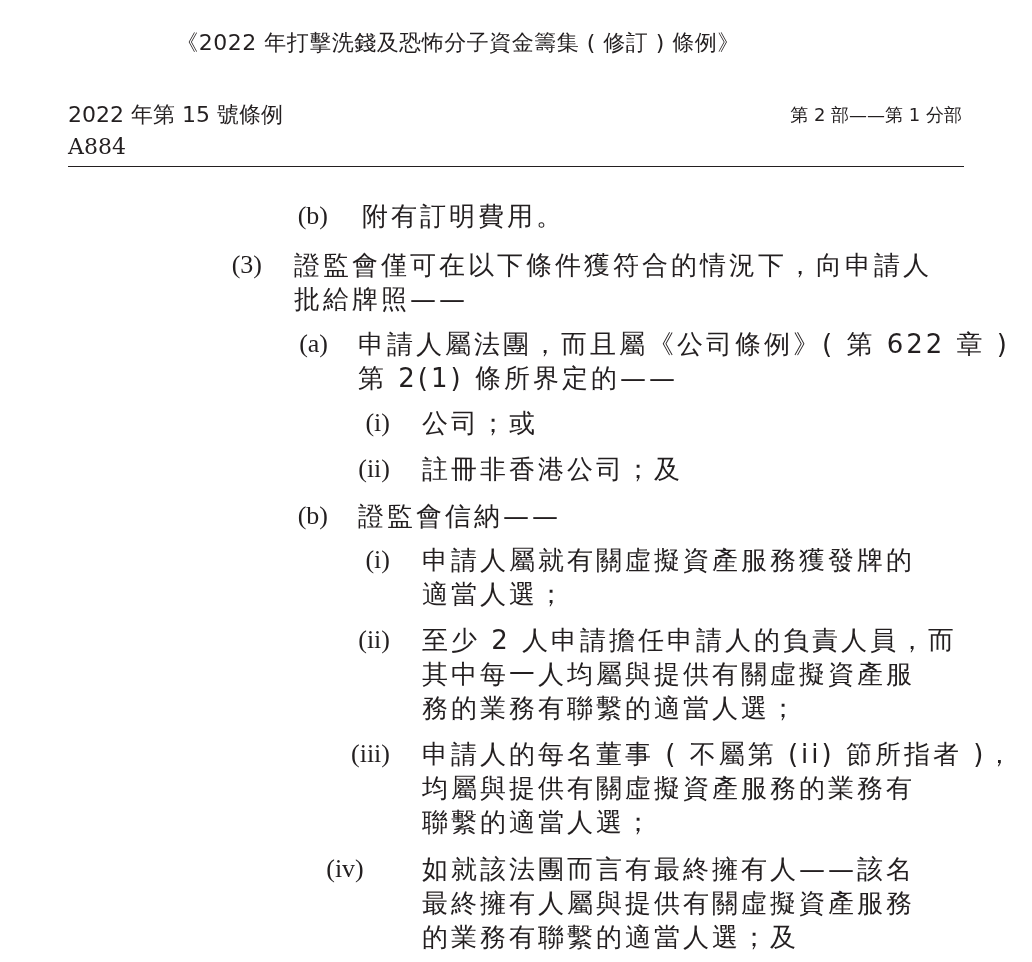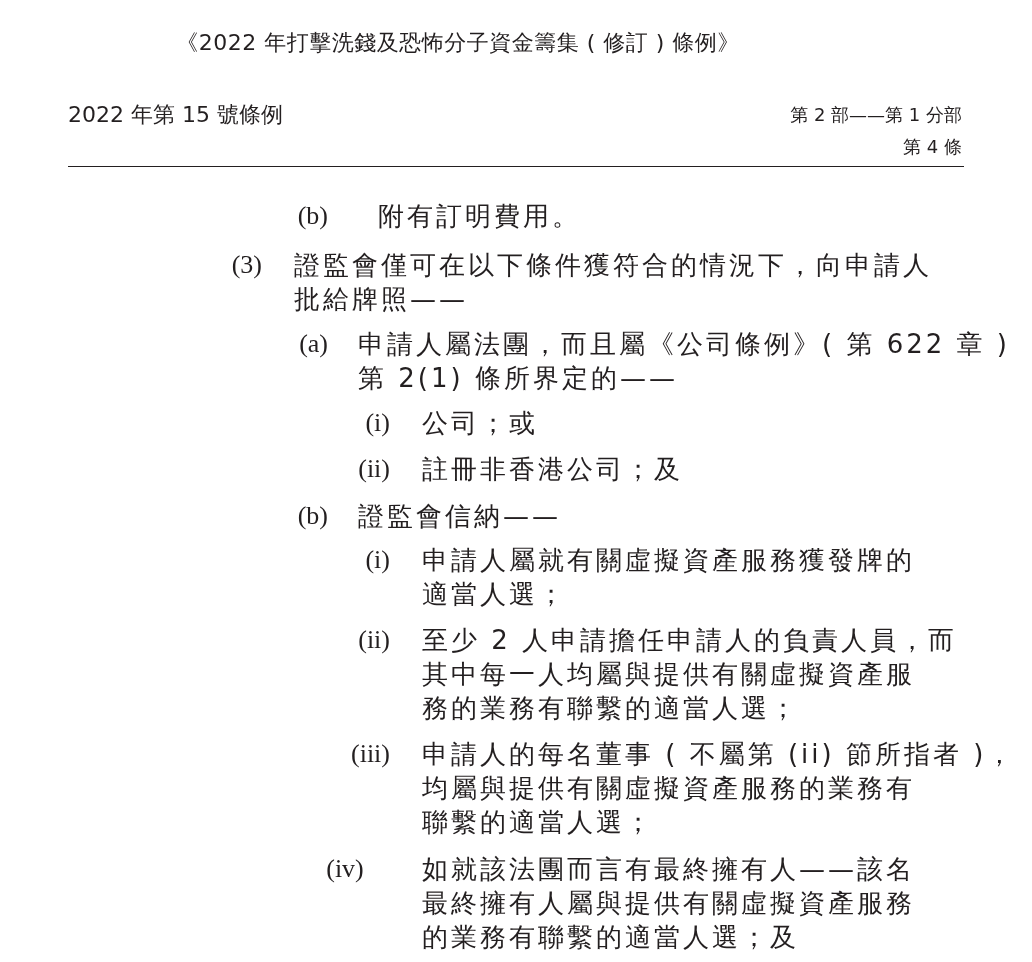--- a/index.html
+++ b/index.html
@@ -24,32 +24,32 @@
 
     .cjk { font-family: "DejaVu Sans", "Liberation Sans", sans-serif; }
   </style>
 </head>
 <body>
 
 <div class="running-title">《2022 年打擊洗錢及恐怖分子資金籌集 ( 修訂 ) 條例》</div>
 
 <div class="hdr-left">
   <div class="sans">2022 年第 15 號條例</div>
+  <div>A884</div>
 </div>
 
 <div class="hdr-right">
   <div class="sans">第 2 部——第 1 分部</div>
-  <div class="sans">第 4 條</div>
 </div>
 
 <div class="rule"></div>
 
 <div class="para" style="left:0; top:198px; width:1032px;">
   <span class="label" style="left:250px; width:78px;">(b)</span>
-  <span class="text cjk" style="left:378px;">附有訂明費用。</span>
+  <span class="text cjk" style="left:362px;">附有訂明費用。</span>
 </div>
 
 <div class="para" style="left:0; top:247px; width:1032px;">
   <span class="label" style="left:186px; width:76px;">(3)</span>
   <span class="text cjk" style="left:294px; top:0;">證監會僅可在以下條件獲符合的情況下，向申請人</span>
   <span class="text cjk" style="left:294px; top:34px;">批給牌照——</span>
 </div>
 
 <div class="para" style="left:0; top:326px; width:1032px;">
   <span class="label" style="left:250px; width:78px;">(a)</span>

